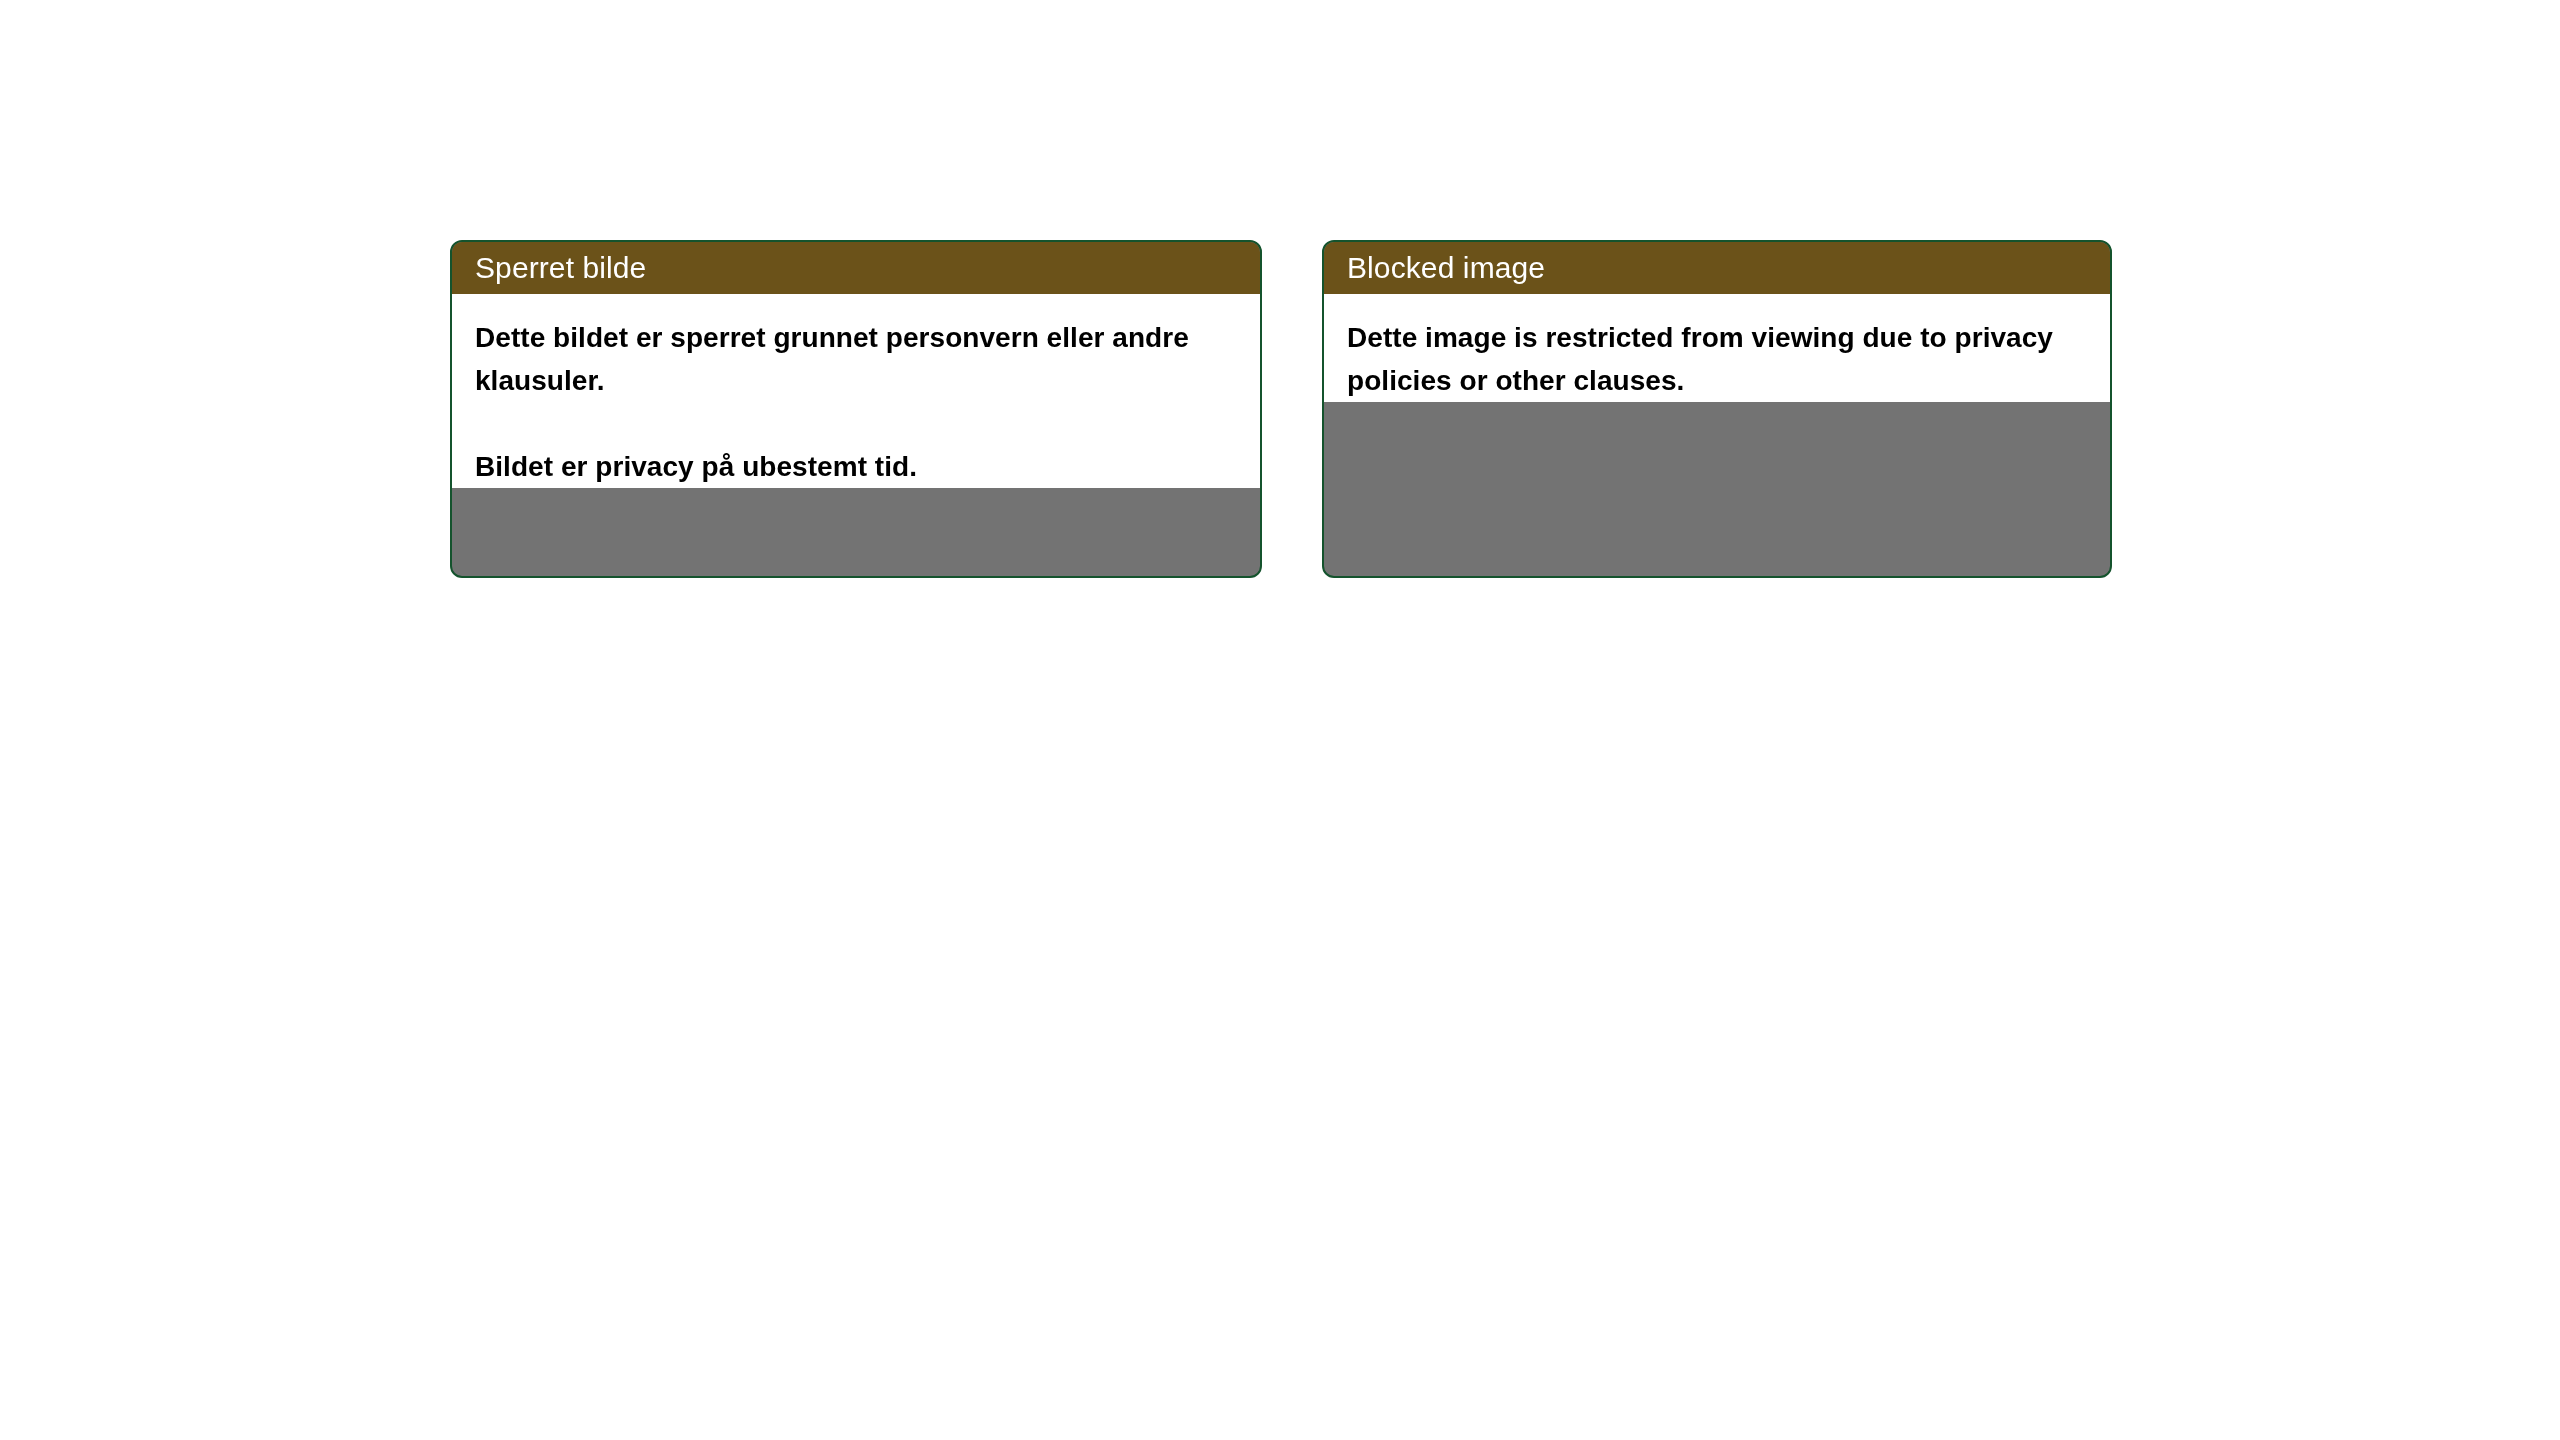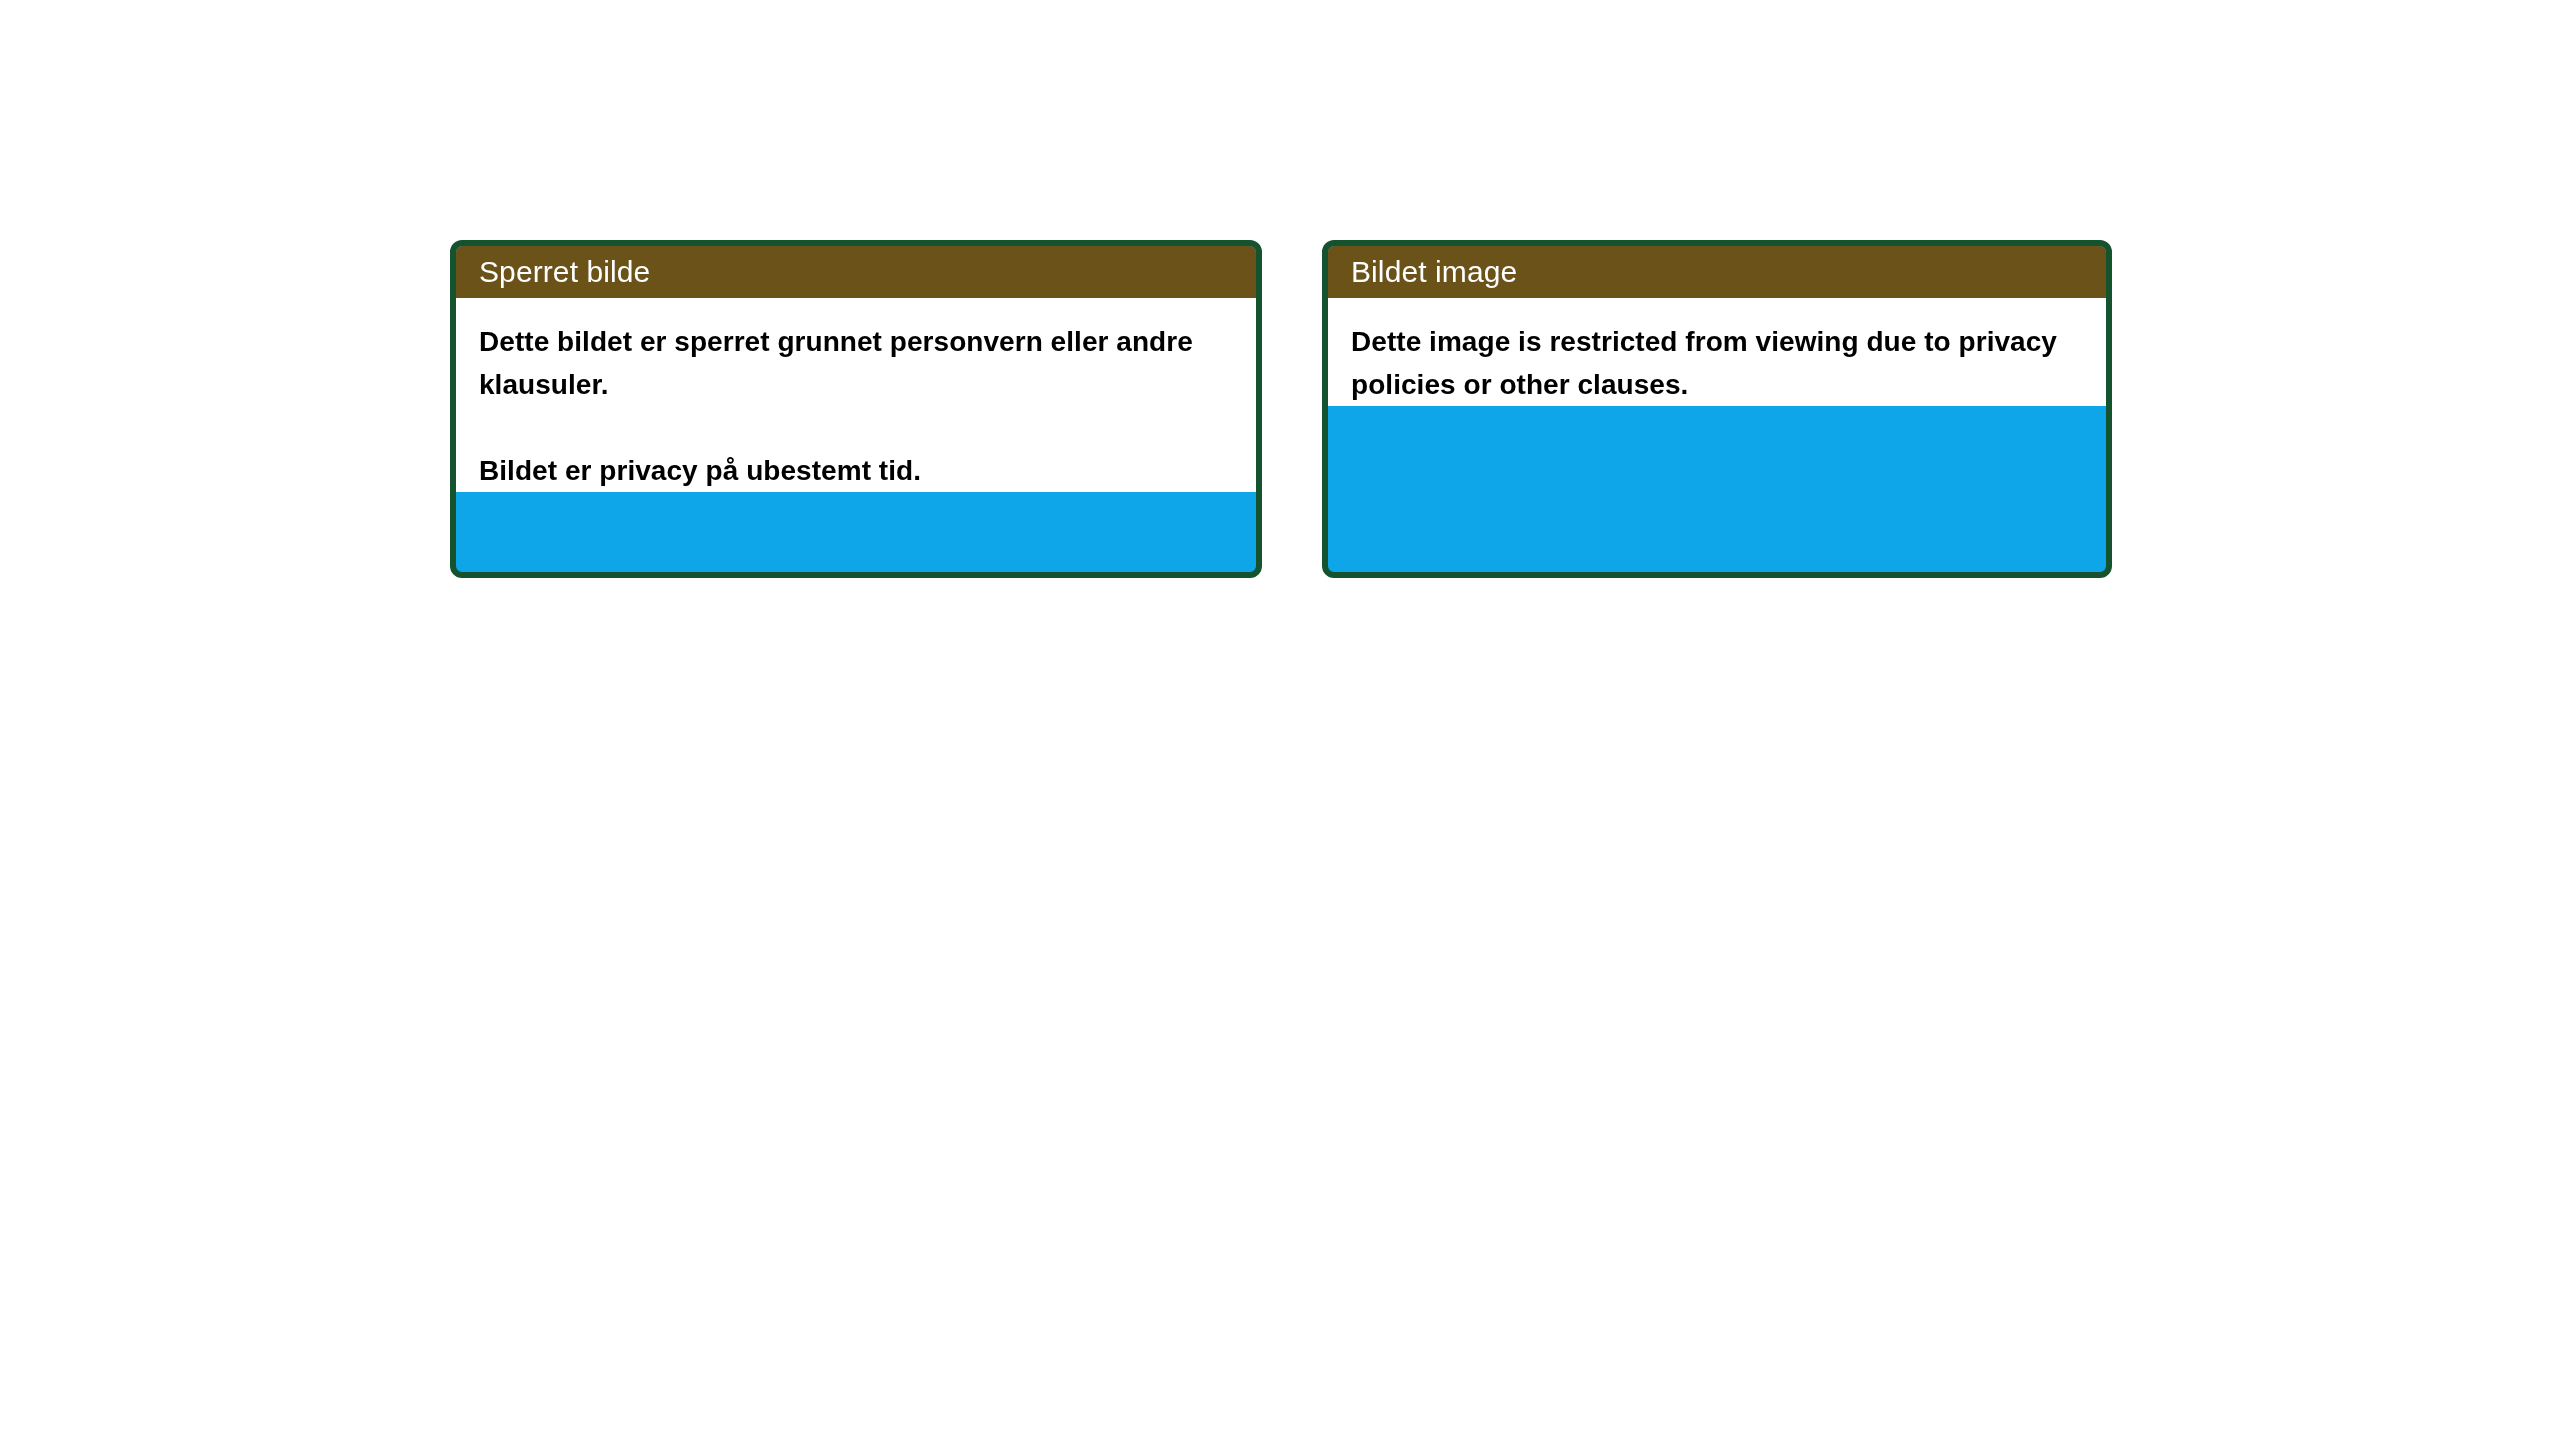--- a/index.html
+++ b/index.html
@@ -22,23 +22,23 @@
     height: 1440px;
     background: #ffffff;
   }
 
   
   .notice-card {
     position: absolute;
     top: 240px;
     box-sizing: border-box;
     border-radius: 12px;
-    background: #0ea5e9;
+    background: #737373;
     
-    border: 6px solid #14532d;
+    border: 2px solid #14532d;
     overflow: hidden;
   }
 
   .notice-card.left {
     left: 450px;
     width: 812px;
     height: 338px;
   }
 
   .notice-card.right {
@@ -100,21 +100,21 @@
     <div class="card-body">
       <p class="card-paragraph">Dette bildet er sperret grunnet personvern eller andre klausuler.</p>
       <p class="card-paragraph">Bildet er privacy på ubestemt tid.</p>
     </div>
 
   </div>
 
   <div class="notice-card right">
 
     <div class="card-header">
-      <span class="card-header-title">Bildet image</span>
+      <span class="card-header-title">Blocked image</span>
     </div>
 
     <div class="card-body">
       <p class="card-paragraph">Dette image is restricted from viewing due to privacy policies or other clauses.</p>
     </div>
 
   </div>
 
 </div>
 

